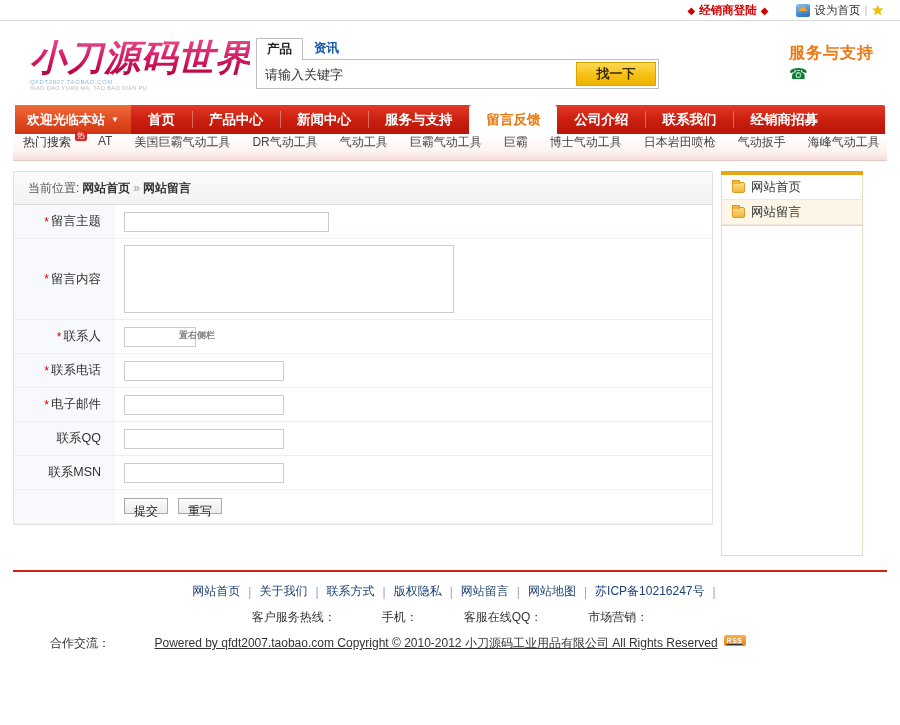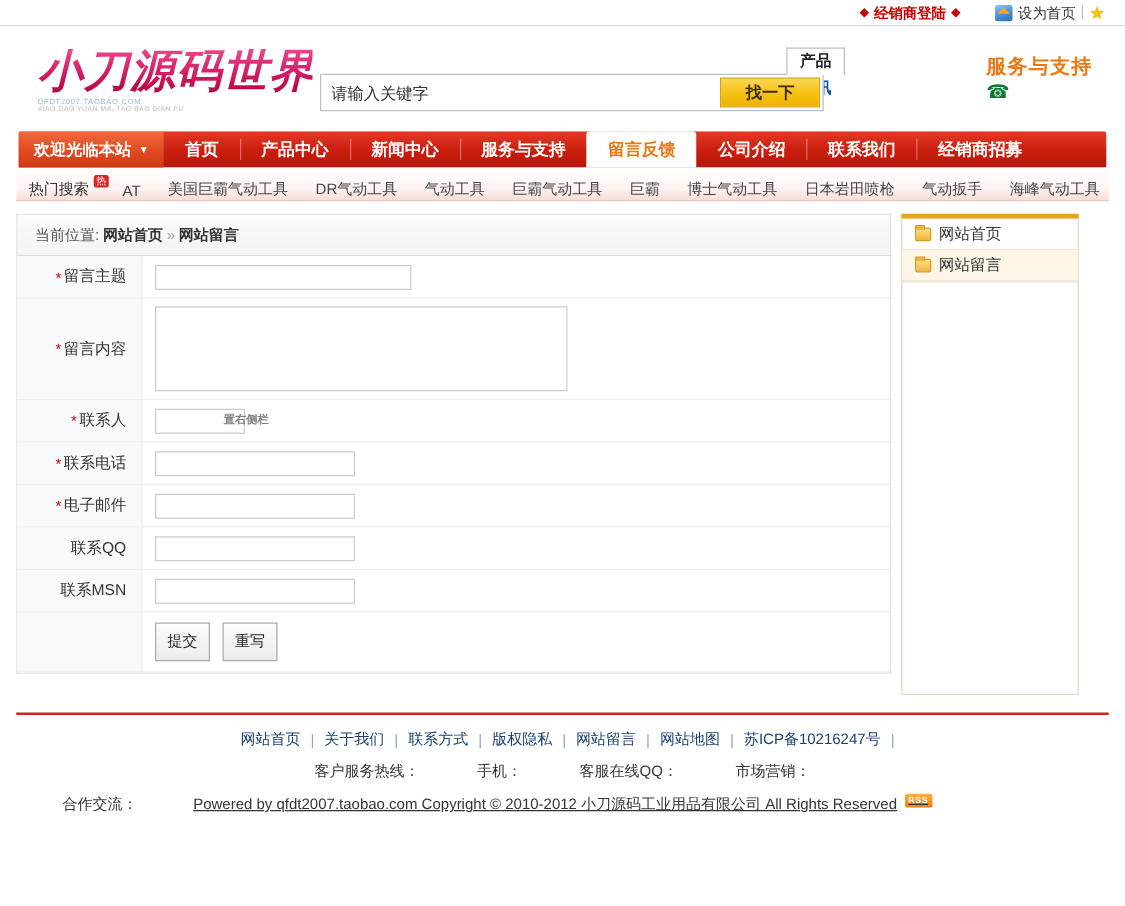--- a/index.html
+++ b/index.html
@@ -83,21 +83,21 @@
     font-size: 6px;
     color: #8fb8d8;
     letter-spacing: .6px;
     margin-top: 2px;
     white-space: nowrap;
   }
   .logo-sub2 { font-size: 5.5px; color: #b9b9b9; letter-spacing: .4px; white-space: nowrap; }
 
   
   .search-zone { width: 420px; margin-left: 6px; position: relative; }
-  .search-tabs { display: flex; align-items: flex-end; height: 22px; gap: 0; flex-direction: column; }
+  .search-tabs { display: flex; align-items: flex-end; height: 22px; gap: 0; }
   .stab {
     font-size: 12.5px; font-weight: bold;
     padding: 3px 10px 3px;
     border: 1px solid transparent;
     border-bottom: none;
     line-height: 15px;
     cursor: pointer;
   }
   .stab.active {
     color: #222;
@@ -196,21 +196,21 @@
   .nav-item.active + .nav-item::before { display: none; }
 
   
   .hotkeys {
     padding: 0 13px;
   }
   .hotkeys-inner {
     height: 27px;
     background: linear-gradient(180deg,#ffffff 0%,#fdf3f1 65%,#f7ddd8 100%);
     border-bottom: 1px solid #e6c8c2;
-    display: flex; align-items: flex-end;
+    display: flex; align-items: flex-start;
     padding: 0 10px;
     gap: 0;
     font-size: 12px;
     color: #444;
   }
   .hk-label {
     font-weight: normal;
     color: #333;
     position: relative;
     padding-right: 16px;
@@ -296,21 +296,21 @@
     width: 330px; height: 68px;
     border: 1px solid #ccc;
     background: #fff;
     outline: none; resize: none;
     font-family: "Liberation Sans", sans-serif;
     font-size: 12px;
   }
   .btnrow { padding: 8px 10px; display: flex; gap: 10px; }
   .fbtn {
     min-width: 44px;
-    height: 31px;
+    height: 16px;
     background: linear-gradient(180deg,#fcfcfc 0%,#ececec 100%);
     border: 1px solid #a9a9a9;
     font-size: 12px;
     color: #222;
     cursor: pointer;
     font-family: "Liberation Sans", sans-serif;
     padding: 4px 8px;
   }
   .frow-tall { min-height: 78px; }
 

